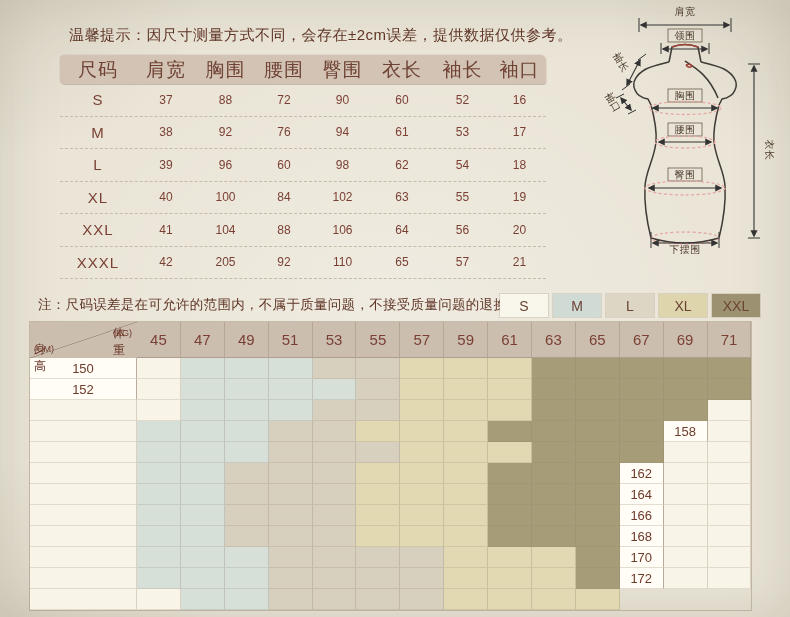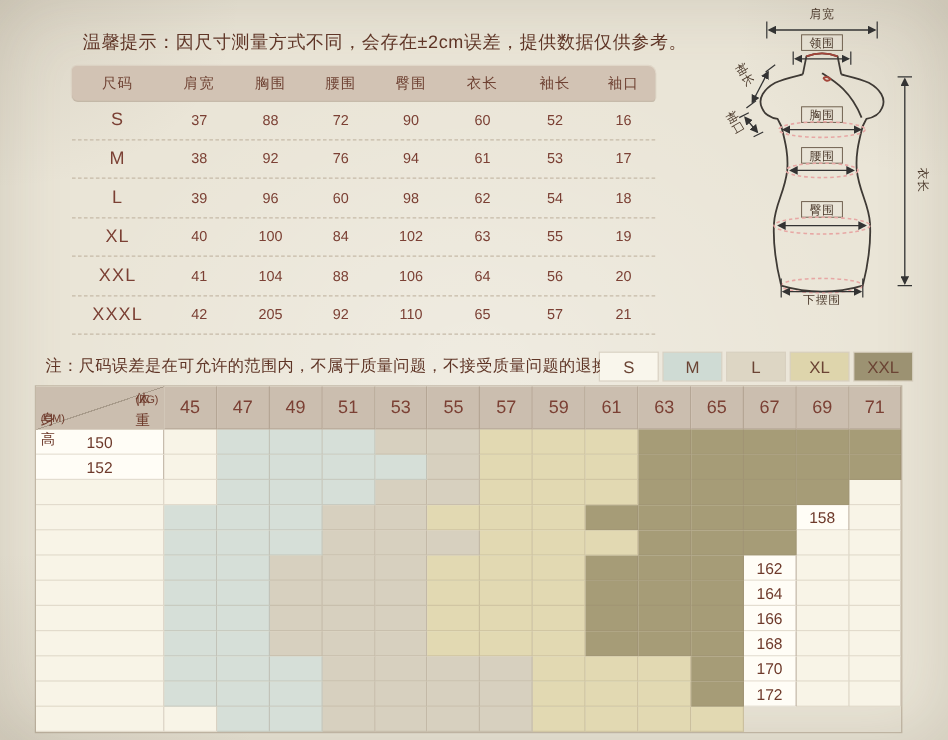--- a/index.html
+++ b/index.html
@@ -15,21 +15,21 @@
     font-family:"Liberation Sans","DejaVu Sans",sans-serif;
   }
   
   .tip{position:absolute;left:69px;top:26px;font-size:15px;color:#5f3526;letter-spacing:.5px;}
   
   .size-table{position:absolute;left:60px;top:55px;width:486px;}
   .st-grid{display:grid;grid-template-columns:76px 60px 59px 58px 59px 60px 61px 53px;}
   .st-header{height:29px;background:#d2c3b4;border-radius:4px 6px 3px 5px;
     box-shadow:0 1px 0 rgba(120,100,80,.25), 0 0 0 1px rgba(210,195,180,.4);}
   .st-header div{display:flex;align-items:center;justify-content:center;
-    font-size:12px;color:#6f4233;letter-spacing:1px;}
+    font-size:19px;color:#6f4233;letter-spacing:1px;}
   .st-row{height:31.5px;border-bottom:1px dashed #c6baa8;}
   .st-row div{display:flex;align-items:center;justify-content:center;
     font-size:12px;color:#7b4034;}
   .st-row div:first-child{font-size:15px;letter-spacing:1px;}
   
   .note{position:absolute;left:38px;top:296px;font-size:13.5px;color:#5f3526;letter-spacing:.3px;}
   .legend{position:absolute;left:500px;top:294px;display:flex;gap:5px;}
   .lg{width:48px;height:23px;display:flex;align-items:center;justify-content:center;
     font-size:14px;color:#6b4434;box-shadow:0 0 0 1px rgba(160,145,120,.25);}
   

